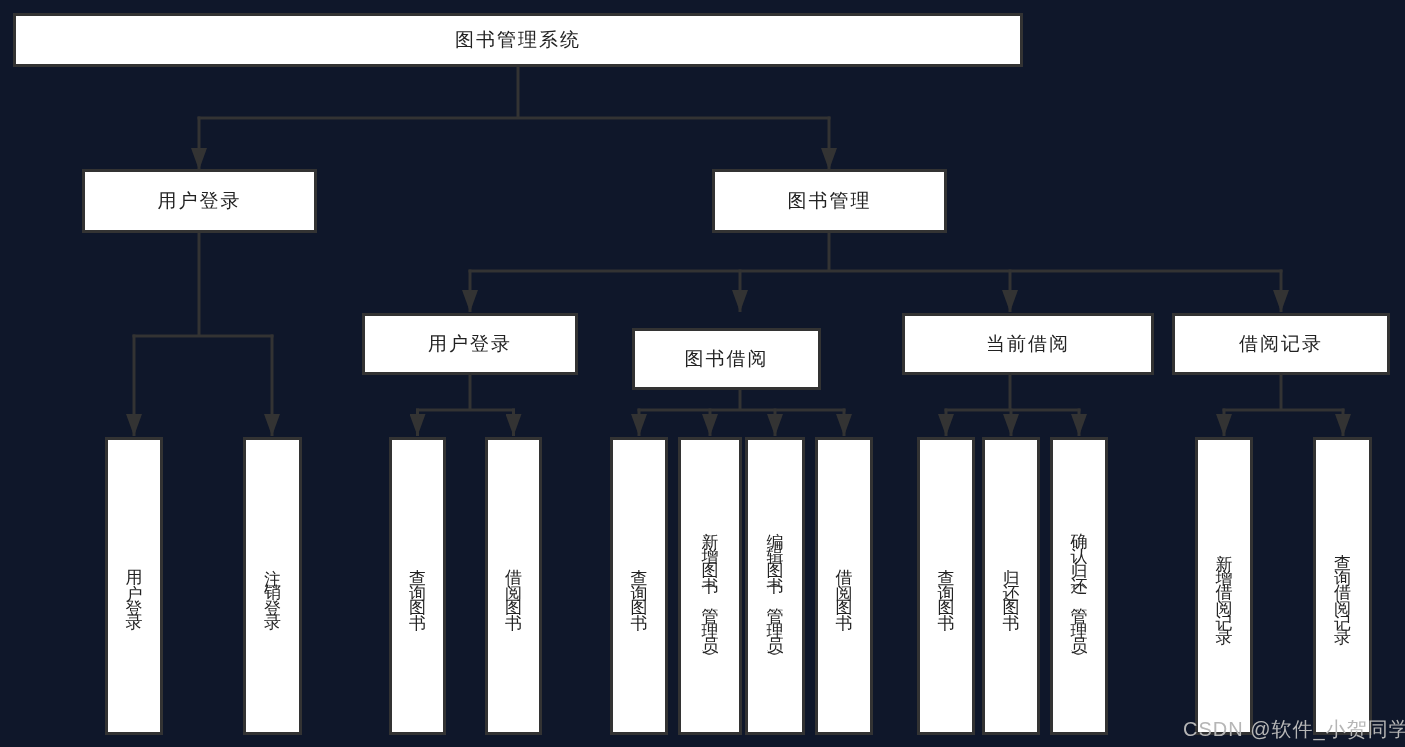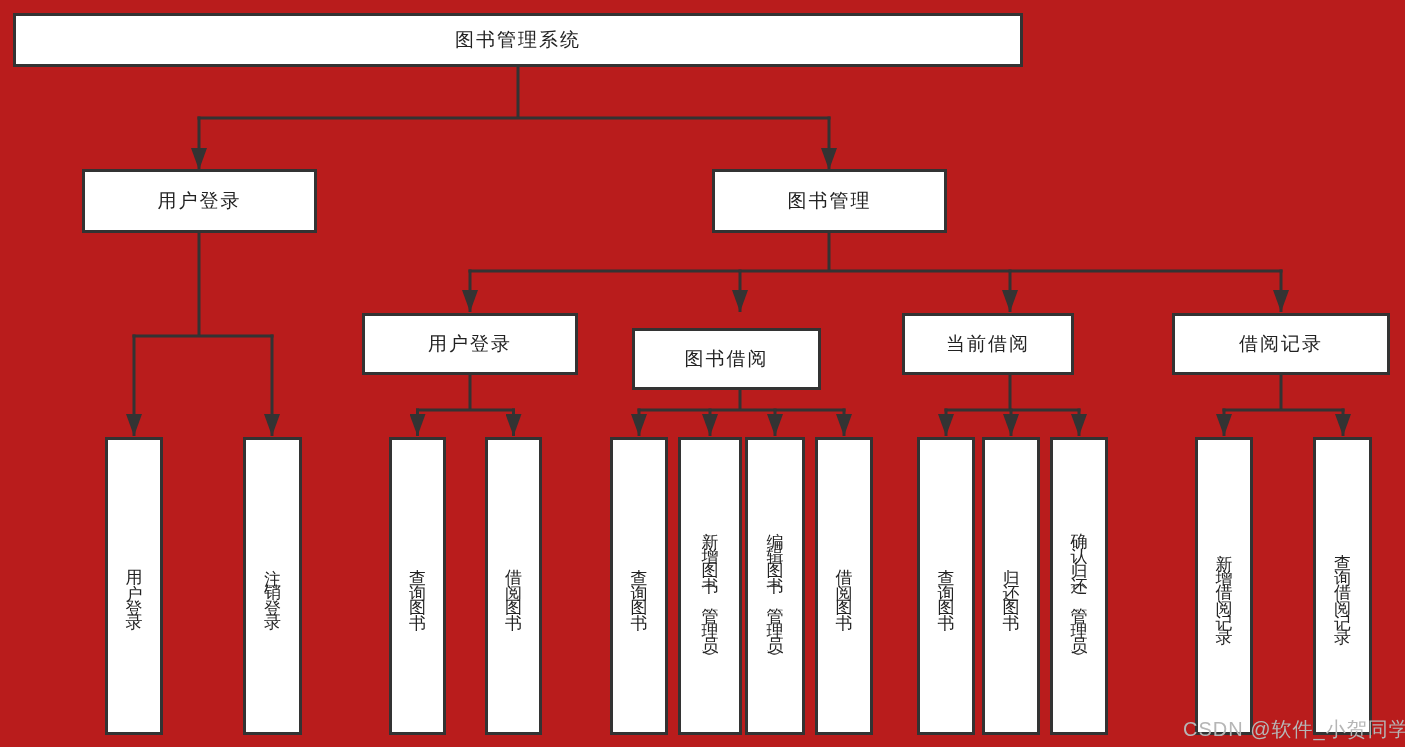--- a/index.html
+++ b/index.html
@@ -1,19 +1,19 @@
 <!DOCTYPE html>
 <html><head>
 <meta charset="utf-8">
 <style>
   html,body{margin:0;padding:0;background:#ffffff;}
   #canvas{
     position:relative;
     width:1405px;height:747px;
-    background:#b91c1c;
+    background:#0f172a;
     font-family:"Liberation Sans","DejaVu Sans",sans-serif;
     overflow:hidden;
   }
   #wires{position:absolute;left:0;top:0;width:1405px;height:747px;pointer-events:none;}
   .node{
     position:absolute;
     box-sizing:border-box;
     border:3px solid #333333;
     background:#ffffff;
     display:flex;
@@ -35,21 +35,21 @@
     white-space:nowrap;
   }
   
   .n-root{left:13px;top:13px;width:1010px;height:54px;}
   
   .n-b0{left:82px;top:169px;width:235px;height:64px;}
   .n-b1{left:712px;top:169px;width:235px;height:64px;}
   
   .n-m0{left:362px;top:313px;width:216px;height:62px;}
   .n-m1{left:632px;top:328px;width:189px;height:62px;}
-  .n-m2{left:902px;top:313px;width:172px;height:62px;}
+  .n-m2{left:902px;top:313px;width:252px;height:62px;}
   .n-m3{left:1172px;top:313px;width:218px;height:62px;align-items:center;}
   
   .leaf{top:437px;height:298px;}
   .n-f0{left:105px;width:58px;}
   .n-f1{left:243px;width:59px;}
   .n-f2{left:389px;width:57px;}
   .n-f3{left:485px;width:57px;}
   .n-f4{left:610px;width:58px;}
   .n-f5{left:678px;width:64px;}
   .n-f6{left:745px;width:60px;}

